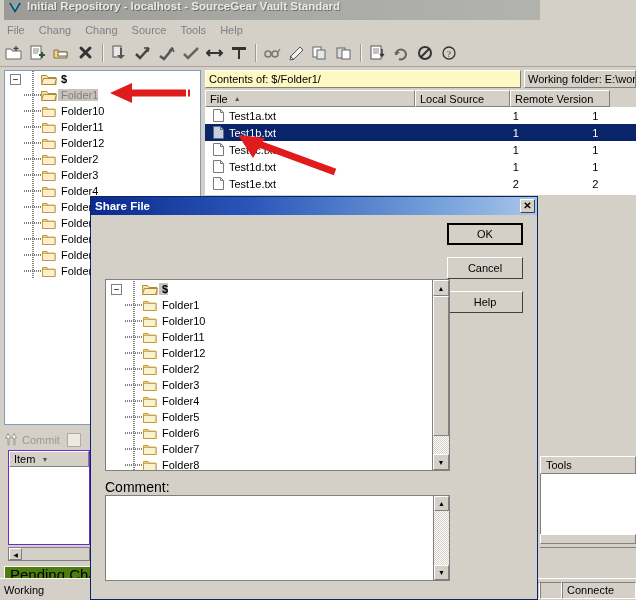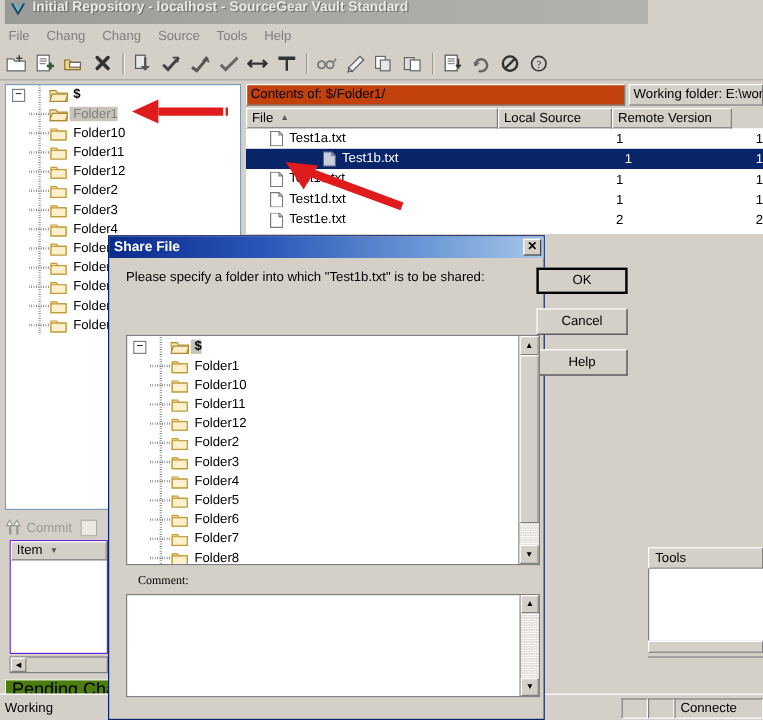--- a/index.html
+++ b/index.html
@@ -67,21 +67,21 @@
     background-position:8px 0, 8px 7px;
     background-repeat:repeat-y,repeat-x;
   }
   .tlabel{font-size:11px;color:#000;padding-left:3px;}
   .tlabel.sel{background:#c8c4bc;color:#808080;}
   .ficon{width:16px;height:13px;position:relative;flex:0 0 16px;margin-right:1px;}
 
   
   .contentsbar{
     position:absolute;left:205px;top:70px;width:316px;height:18px;
-    background:#c2410c;border:1px solid;
+    background:#fef9c3;border:1px solid;
     border-color:#fff #808080 #808080 #fff;
     box-sizing:border-box;display:flex;align-items:center;padding-left:3px;
     font-size:11px;color:#000;white-space:nowrap;overflow:hidden;
   }
   .workbar{
     position:absolute;left:524px;top:70px;width:112px;height:18px;
     background:#d4d0c8;border:1px solid;
     border-color:#fff #808080 #808080 #fff;
     box-sizing:border-box;display:flex;align-items:center;padding-left:3px;
     font-size:11px;color:#000;white-space:nowrap;overflow:hidden;
@@ -94,26 +94,26 @@
   }
   .fl-head{display:flex;height:17px;background:#d4d0c8;}
   .fl-head .th{
     border:1px solid;border-color:#fff #808080 #808080 #fff;
     box-sizing:border-box;height:17px;display:flex;align-items:center;
     padding-left:4px;font-size:11px;color:#000;white-space:nowrap;overflow:hidden;
   }
   .sortarrow{margin-left:6px;font-size:7px;color:#555;}
   .fl-row{display:flex;height:17px;align-items:center;background:#fff;}
   .fl-row.sel{background:#0a246a;}
-  .fl-row.sel .c{color:#fff;margin-left:44px;}
+  .fl-row.sel .c{color:#fff;}
   .fl-row .c{font-size:11px;color:#000;box-sizing:border-box;overflow:hidden;white-space:nowrap;}
-  .c-file{width:210px;display:flex;padding-left:20px;}
+  .c-file{width:210px;display:flex;align-items:center;padding-left:8px;}
   .c-co{width:122px;}
   .c-lv{width:95px;text-align:center;}
-  .c-rv{width:100px;text-align:right;}
+  .c-rv{width:100px;text-align:center;}
   .docicon{width:11px;height:13px;flex:0 0 11px;margin-right:5px;position:relative;}
 
   
   .commitpanel{
     position:absolute;left:4px;top:430px;width:90px;height:140px;
   }
   .commit-head{display:flex;align-items:center;height:20px;}
   .commit-head .lbl{color:#9a9a94;font-size:11px;margin-left:3px;}
   .commit-cb{width:12px;height:12px;background:#ece9e3;border:1px solid #b0aca4;margin-left:7px;}
   .commit-list{
@@ -164,21 +164,21 @@
     position:absolute;left:96px;top:576px;width:275px;height:19px;
     background:#fff;border:1px solid;border-color:#808080 #fff #fff #808080;
     box-sizing:border-box;display:flex;justify-content:flex-end;align-items:center;
   }
   .combo-btn{width:16px;height:15px;margin-right:1px;background:#d4d0c8;
     border:1px solid;border-color:#fff #808080 #808080 #fff;
     display:flex;align-items:center;justify-content:center;font-size:7px;color:#404040;}
 
   
   .dialog{
-    position:absolute;left:90px;top:196px;width:364px;height:404px;
+    position:absolute;left:90px;top:196px;width:448px;height:404px;
     background:#d4d0c8;
     border:1px solid #0a246a;
     box-sizing:border-box;
   }
   .dlg-title{
     height:18px;
     background:linear-gradient(to right,#0a2a8c 0%,#2a55b8 35%,#6f9cd8 75%,#a8c6ea 100%);
     display:flex;align-items:center;justify-content:space-between;padding:0 2px 0 4px;
   }
   .dlg-title .t{color:#fff;font-weight:bold;font-size:11.5px;}
@@ -209,21 +209,21 @@
     width:16px;background:#d4d0c8;border-left:1px solid #808080;
     display:flex;flex-direction:column;
   }
   .vs-btn{height:16px;background:#d4d0c8;border:1px solid;
     border-color:#fff #808080 #808080 #fff;box-sizing:border-box;
     display:flex;align-items:center;justify-content:center;font-size:7px;color:#000;}
   .vs-track{flex:1;background:
      repeating-conic-gradient(#d4d0c8 0% 25%, #fff 0% 50%) 0 0/2px 2px;}
   .vs-thumb{background:#d4d0c8;border:1px solid;
     border-color:#fff #808080 #808080 #fff;box-sizing:border-box;}
-  .dlg-comment-lbl{position:absolute;left:24px;top:282px;font-size:10px;color:#000;font-family:Liberation Serif, serif;}
+  .dlg-comment-lbl{position:absolute;left:14px;top:282px;font-size:14px;color:#000;}
   .dlg-comment{
     position:absolute;left:14px;top:298px;width:345px;height:86px;
     background:#fff;border:1px solid #808080;box-sizing:border-box;display:flex;
   }
   .dlg-comment-area{flex:1;}
 
   
   .arrow{position:absolute;pointer-events:none;}
   .folder-sel-bg{background:#c8c4bc;}
 </style>
@@ -614,21 +614,20 @@
     <div class="sb-cell" style="width:22px"></div>
     <div class="sb-cell" style="width:74px">Connecte</div>
   </div>
 
   <div class="dialog">
     <div class="dlg-title">
       <span class="t">Share File</span>
       <span class="dlg-close">✕</span>
     </div>
 
-    <div class="dlg-prompt">Please specify a folder into which "Test1b.txt" is to be shared:</div>
 
     <div class="dlg-btn" style="left:356px;top:60px;">Cancel</div>
     <div class="dlg-btn def" style="left:356px;top:26px;">OK</div>
     <div class="dlg-btn" style="left:356px;top:94px;">Help</div>
 
     <div class="dlg-tree">
       <div class="dlg-tree-inner">
         <div class="trow">
           <span class="tw">
               <span class="expander">−</span>

